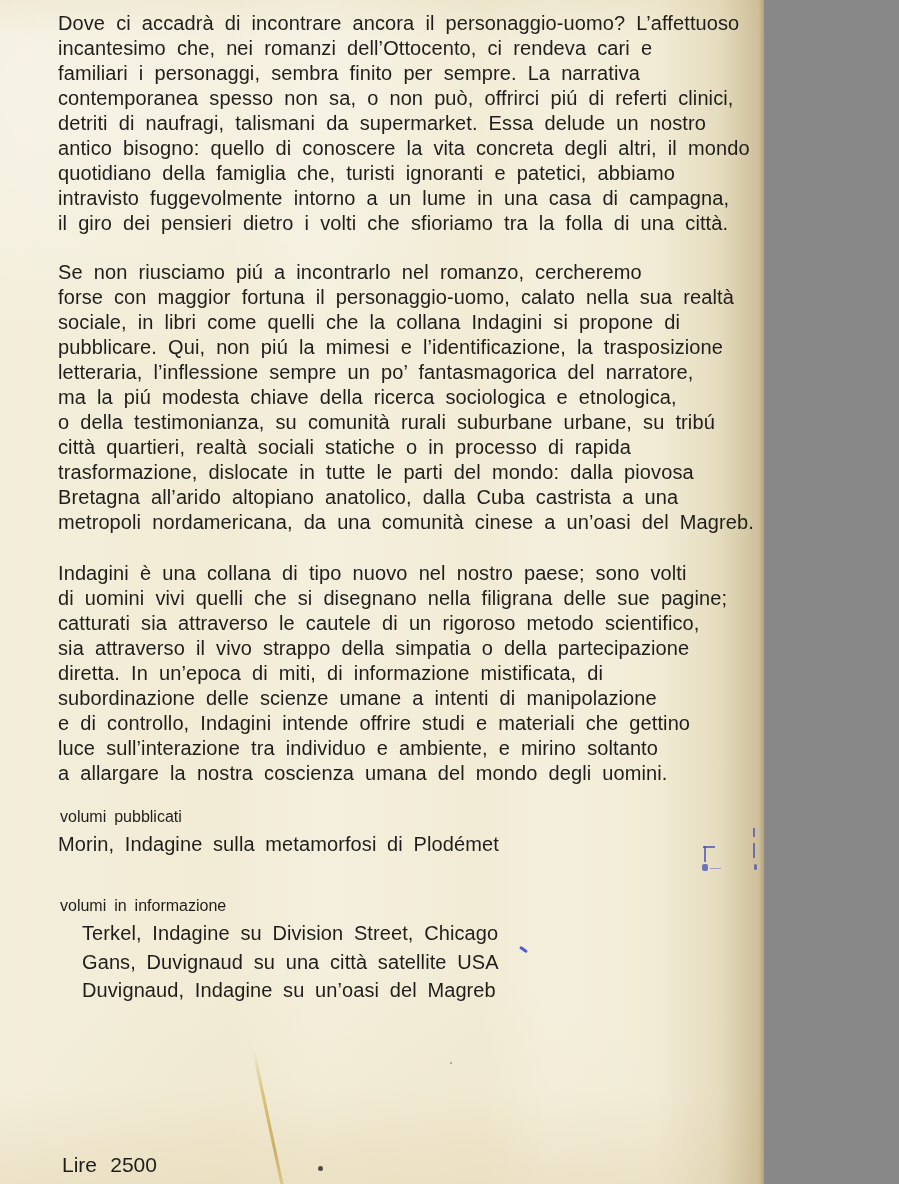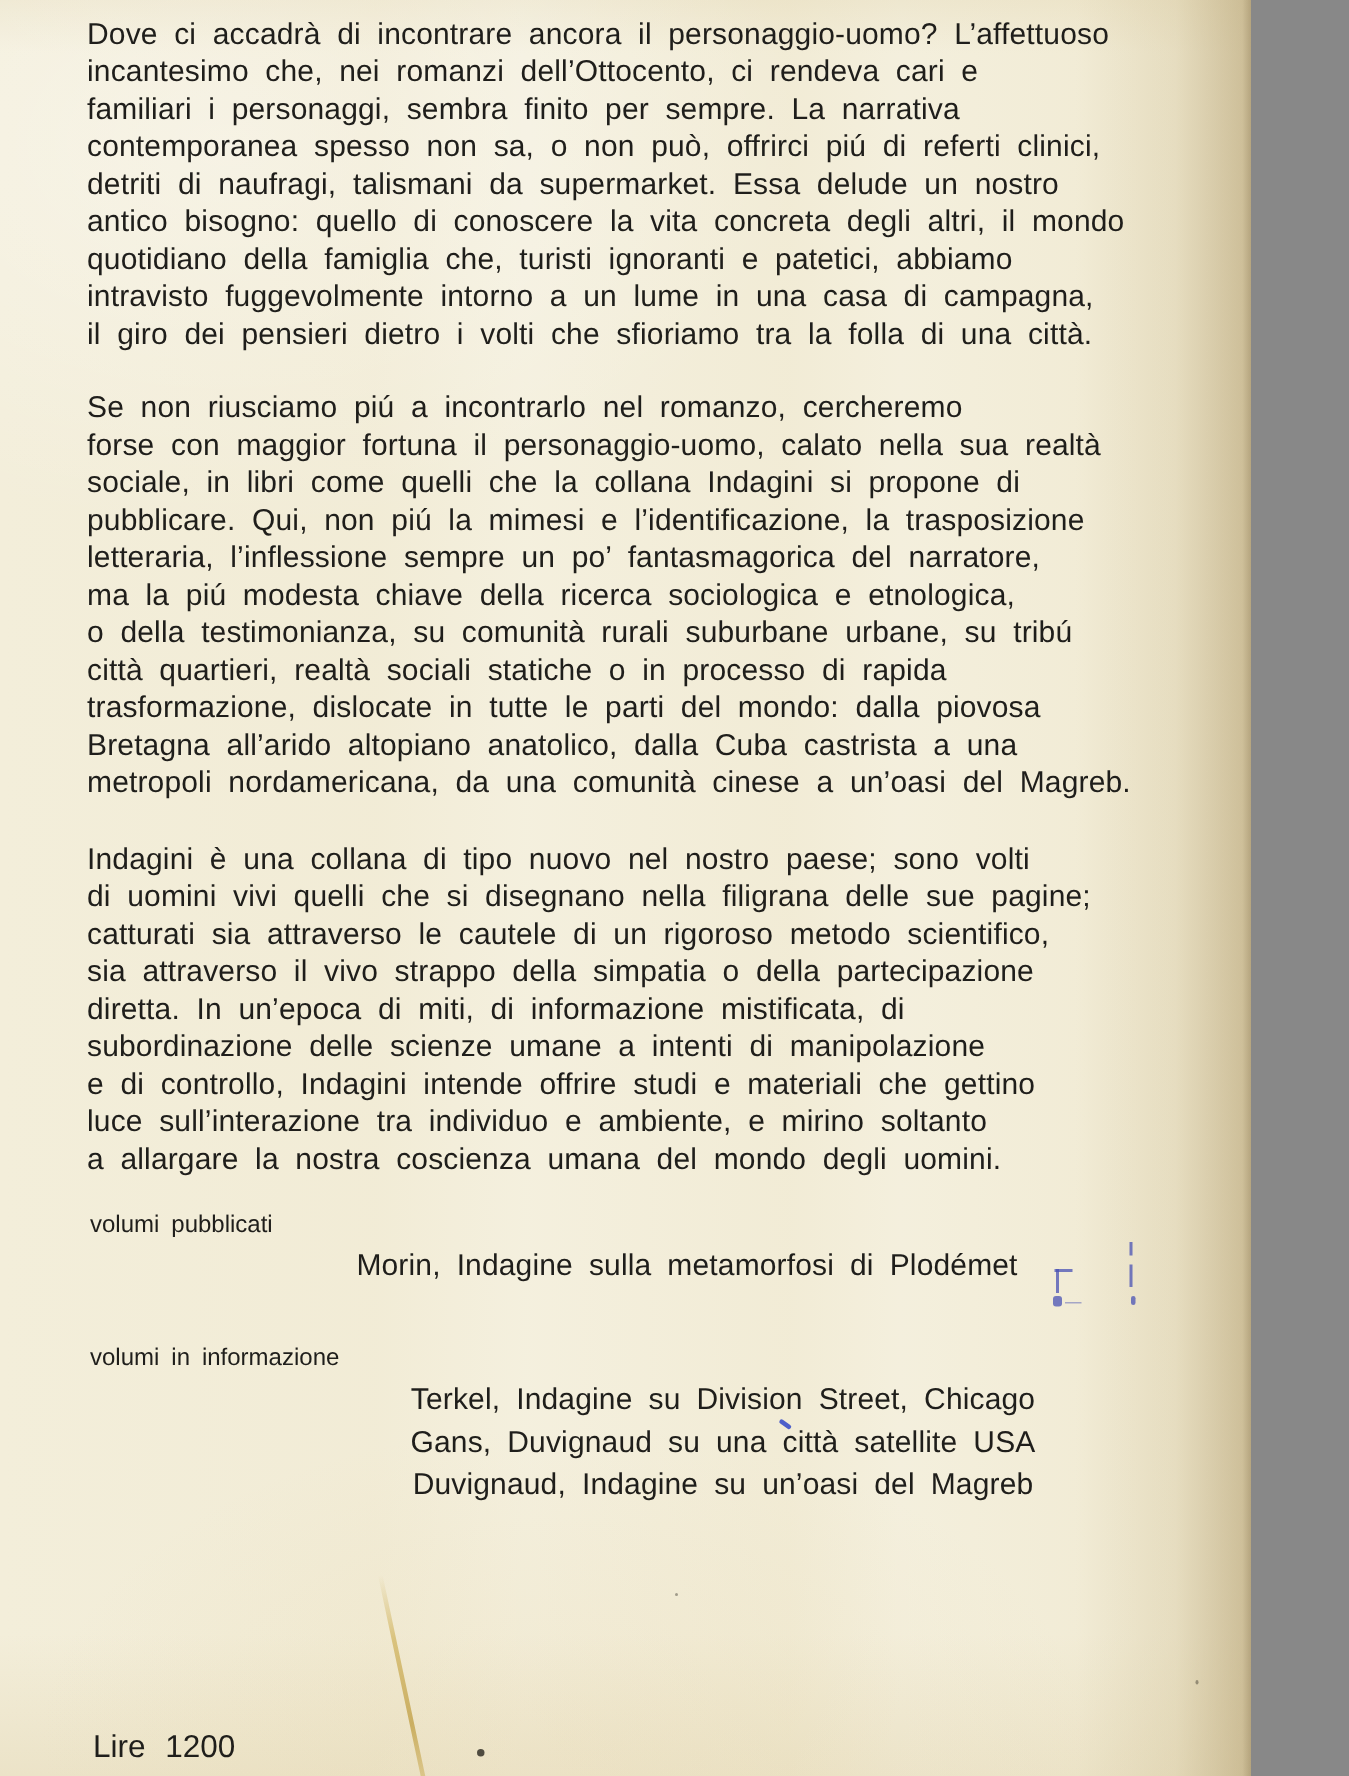--- a/index.html
+++ b/index.html
@@ -2,21 +2,21 @@
 <html><head>
 <meta charset="utf-8">
 <style>
   html, body {
     margin: 0;
     padding: 0;
     background: #888;
   }
   .page {
     position: relative;
-    width: 834px;
+    width: 764px;
     height: 1184px;
     overflow: hidden;
     font-family: "Liberation Sans", "DejaVu Sans", sans-serif;
     color: #1f1e1b;
     background:
       radial-gradient(ellipse 600px 400px at 18% 8%, rgba(255,255,255,0.40), rgba(255,255,255,0) 65%),
       radial-gradient(ellipse 500px 300px at 45% 98%, rgba(224,203,150,0.20), rgba(224,203,150,0) 70%),
       linear-gradient(90deg, rgba(203,188,148,0) 86%, rgba(203,188,148,0.35) 94%, rgba(178,158,112,0.70) 99.3%, rgba(150,130,88,0.85) 100%),
       linear-gradient(180deg, rgba(222,208,168,0.30) 0%, rgba(222,208,168,0) 3%, rgba(222,208,168,0) 92%, rgba(216,198,152,0.28) 100%),
       #f3eeda;
@@ -61,21 +61,20 @@
   .label-published   { top: 807px; text-align: center; }
   .label-preparation { top: 896px; }
   .book-list {
     position: absolute;
     left: 58px;
     width: 800px;
     font-size: 20px;
     line-height: 28.5px;
     word-spacing: 0.25em;
     letter-spacing: 0.1px;
-    text-align: center;
   }
   .list-published   { top: 830px; }
   .list-preparation { top: 919px; margin-left: 24px; }
   .book-item { white-space: nowrap; }
   .price {
     position: absolute;
     left: 62px;
     top: 1152px;
     font-size: 21px;
     line-height: 26px;
@@ -179,21 +178,21 @@
   </div>
 
   <div class="section-label label-preparation">volumi in informazione</div>
 
   <div class="book-list list-preparation">
     <div class="book-item">Terkel, Indagine su Division Street, Chicago</div>
     <div class="book-item">Gans, Duvignaud su una città satellite USA</div>
     <div class="book-item">Duvignaud, Indagine su un’oasi del Magreb</div>
   </div>
 
-  <div class="price">Lire 1200</div>
+  <div class="price">Lire 2500</div>
 
   <div class="crack-line"></div>
   <div class="scuff-spot"></div>
   <div class="olive-mark"></div>
 
   <div class="ink-blue ink-a1"></div>
   <div class="ink-blue ink-a2"></div>
   <div class="ink-blue ink-a3"></div>
   <div class="ink-blue ink-a4"></div>
   <div class="ink-blue ink-b1"></div>

